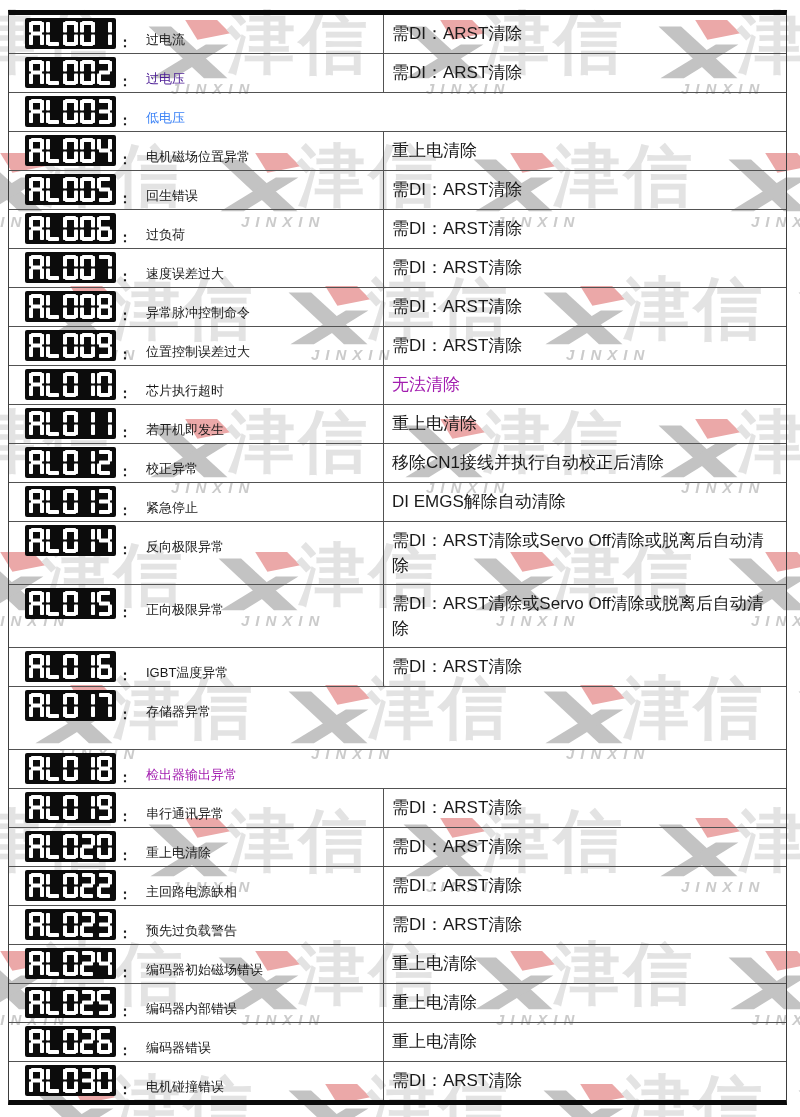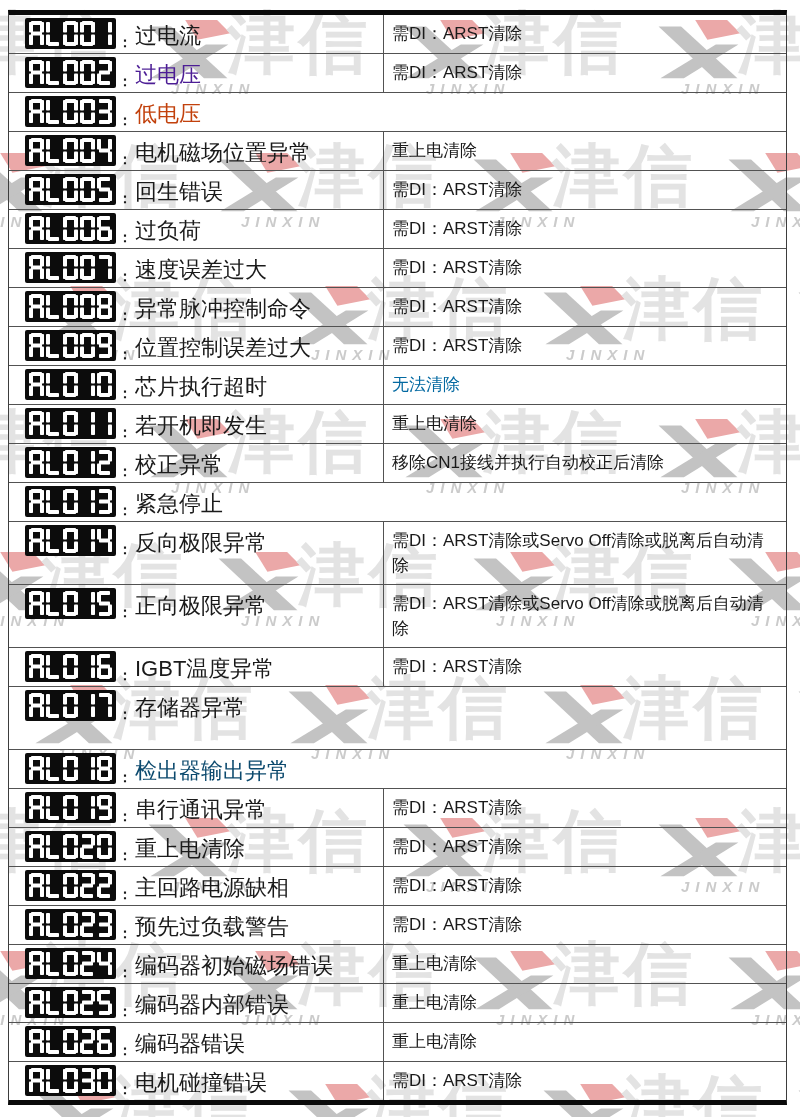--- a/index.html
+++ b/index.html
@@ -32,21 +32,21 @@
     width:374px;flex:none;box-sizing:border-box;
     padding:3px 6px 2px 16px;
   }
   .code-line{display:flex;align-items:flex-end;}
   .badge{
     display:inline-flex;align-items:center;gap:2px;flex:none;
     padding:3px 4px;border-radius:2px;
   }
   .badge svg{display:block;}
   .colon{font-size:14px;font-weight:bold;margin:0 0 0 2px;line-height:1;}
-  .label{font-size:22px;margin:0 0 1px 3px;line-height:1.15;white-space:nowrap;}
+  .label{font-size:13px;margin:0 0 1px 14px;line-height:1.15;white-space:nowrap;}
   .cell-right{
     flex:1;box-sizing:border-box;border-left:1px solid #525252;
     padding:6px 10px 6px 8px;font-size:17px;line-height:25px;
   }
 </style>
 </head>
 <body>
 
 <div class="page">
   <div class="wm-layer" id="wm-layer">
@@ -477,21 +477,21 @@
               </svg>
               <svg width="15" height="25" viewBox="0 0 15 25">
                 <rect x="2" y="0" width="11" height="4" rx="0.8" fill="#ffffff"></rect>
                 <rect x="11" y="1" width="4" height="10.5" rx="0.8" fill="#ffffff"></rect>
                 <rect x="11" y="13.5" width="4" height="10.5" rx="0.8" fill="#ffffff"></rect>
                 <rect x="2" y="21" width="11" height="4" rx="0.8" fill="#ffffff"></rect>
                 <rect x="2" y="10.5" width="11" height="4" rx="0.8" fill="#ffffff"></rect>
               </svg>
             </span>
         <span class="colon" style="color: rgb(26, 26, 26);">：</span>
-        <span class="label" style="color: #c2410c;">低电压</span>
+        <span class="label" style="color: #3b82f6;">低电压</span>
       </div>
     </div>
   </div>
 
   <div class="row">
     <div class="cell-left">
       <div class="code-line">
         <span class="badge" style="background: rgb(12, 12, 12);">
               <svg width="15" height="25" viewBox="0 0 15 25">
                 <rect x="2" y="0" width="11" height="4" rx="0.8" fill="#ffffff"></rect>
@@ -813,21 +813,21 @@
                 <rect x="11" y="13.5" width="4" height="10.5" rx="0.8" fill="#ffffff"></rect>
                 <rect x="2" y="21" width="11" height="4" rx="0.8" fill="#ffffff"></rect>
                 <rect x="0" y="13.5" width="4" height="10.5" rx="0.8" fill="#ffffff"></rect>
                 <rect x="0" y="1" width="4" height="10.5" rx="0.8" fill="#ffffff"></rect>
               </svg>
             </span>
         <span class="colon" style="color: rgb(26, 26, 26);">：</span>
         <span class="label" style="color: rgb(26, 26, 26);">芯片执行超时</span>
       </div>
     </div>
-    <div class="cell-right" style="color: #0369a1;">无法清除</div>
+    <div class="cell-right" style="color: #a21caf;">无法清除</div>
   </div>
 
   <div class="row">
     <div class="cell-left">
       <div class="code-line">
         <span class="badge" style="background: rgb(12, 12, 12);">
               <svg width="15" height="25" viewBox="0 0 15 25">
                 <rect x="2" y="0" width="11" height="4" rx="0.8" fill="#ffffff"></rect>
                 <rect x="11" y="1" width="4" height="10.5" rx="0.8" fill="#ffffff"></rect>
                 <rect x="11" y="13.5" width="4" height="10.5" rx="0.8" fill="#ffffff"></rect>
@@ -942,20 +942,21 @@
                 <rect x="11" y="1" width="4" height="10.5" rx="0.8" fill="#ffffff"></rect>
                 <rect x="11" y="13.5" width="4" height="10.5" rx="0.8" fill="#ffffff"></rect>
                 <rect x="2" y="21" width="11" height="4" rx="0.8" fill="#ffffff"></rect>
                 <rect x="2" y="10.5" width="11" height="4" rx="0.8" fill="#ffffff"></rect>
               </svg>
             </span>
         <span class="colon" style="color: rgb(26, 26, 26);">：</span>
         <span class="label" style="color: rgb(26, 26, 26);">紧急停止</span>
       </div>
     </div>
+    <div class="cell-right" style="color: rgb(26, 26, 26);">DI EMGS解除自动清除</div>
   </div>
 
   <div class="row tall">
     <div class="cell-left">
       <div class="code-line">
         <span class="badge" style="background: rgb(12, 12, 12);">
               <svg width="15" height="25" viewBox="0 0 15 25">
                 <rect x="2" y="0" width="11" height="4" rx="0.8" fill="#ffffff"></rect>
                 <rect x="11" y="1" width="4" height="10.5" rx="0.8" fill="#ffffff"></rect>
                 <rect x="11" y="13.5" width="4" height="10.5" rx="0.8" fill="#ffffff"></rect>
@@ -1157,21 +1158,21 @@
                 <rect x="2" y="0" width="11" height="4" rx="0.8" fill="#ffffff"></rect>
                 <rect x="11" y="1" width="4" height="10.5" rx="0.8" fill="#ffffff"></rect>
                 <rect x="11" y="13.5" width="4" height="10.5" rx="0.8" fill="#ffffff"></rect>
                 <rect x="2" y="21" width="11" height="4" rx="0.8" fill="#ffffff"></rect>
                 <rect x="0" y="13.5" width="4" height="10.5" rx="0.8" fill="#ffffff"></rect>
                 <rect x="0" y="1" width="4" height="10.5" rx="0.8" fill="#ffffff"></rect>
                 <rect x="2" y="10.5" width="11" height="4" rx="0.8" fill="#ffffff"></rect>
               </svg>
             </span>
         <span class="colon" style="color: rgb(26, 26, 26);">：</span>
-        <span class="label" style="color: #0c4a6e;">检出器输出异常</span>
+        <span class="label" style="color: #a21caf;">检出器输出异常</span>
       </div>
     </div>
   </div>
 
   <div class="row">
     <div class="cell-left">
       <div class="code-line">
         <span class="badge" style="background: rgb(12, 12, 12);">
               <svg width="15" height="25" viewBox="0 0 15 25">
                 <rect x="2" y="0" width="11" height="4" rx="0.8" fill="#ffffff"></rect>

